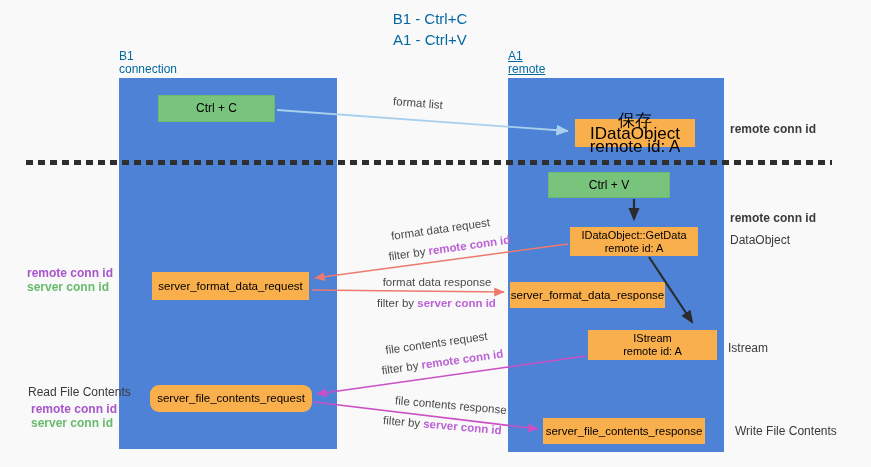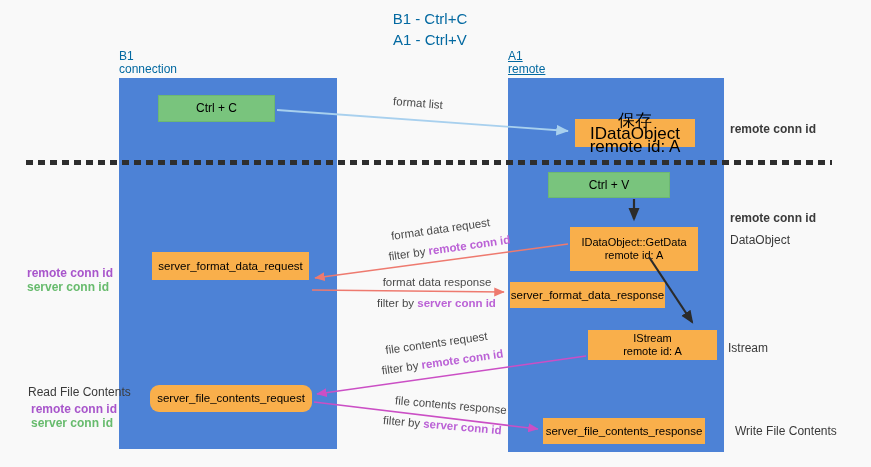--- a/index.html
+++ b/index.html
@@ -69,26 +69,26 @@
 
   <div class="abs node orange" style="left:575px;top:119px;width:120px;height:28px;font-size:17px;">
     <div>保存IDataObject</div>
     <div>remote id: A</div>
   </div>
 
   <div class="abs node green" style="left:548px;top:172px;width:122px;height:26px;">
     <div>Ctrl + V</div>
   </div>
 
-  <div class="abs node orange" style="left:570px;top:227px;width:128px;height:44px;font-size:11px;">
+  <div class="abs node orange" style="left:570px;top:227px;width:128px;height:29px;font-size:11px;">
     <div>IDataObject::GetData</div>
     <div>remote id: A</div>
   </div>
 
-  <div class="abs node orange" style="left:152px;top:252px;width:157px;height:28px;">
+  <div class="abs node orange" style="left:152px;top:272px;width:157px;height:28px;">
     <div>server_format_data_request</div>
   </div>
 
   <div class="abs node orange" style="left:510px;top:282px;width:155px;height:26px;">
     <div>server_format_data_response</div>
   </div>
 
   <div class="abs node orange" style="left:588px;top:330px;width:129px;height:30px;font-size:11px;">
     <div>IStream</div>
     <div>remote id: A</div>

